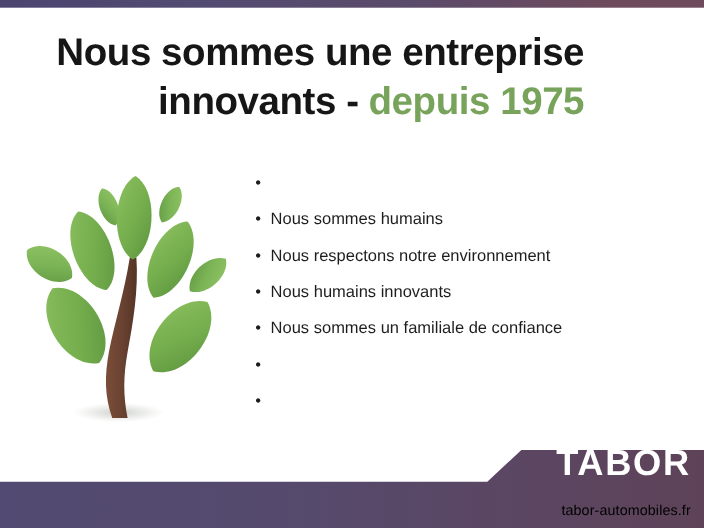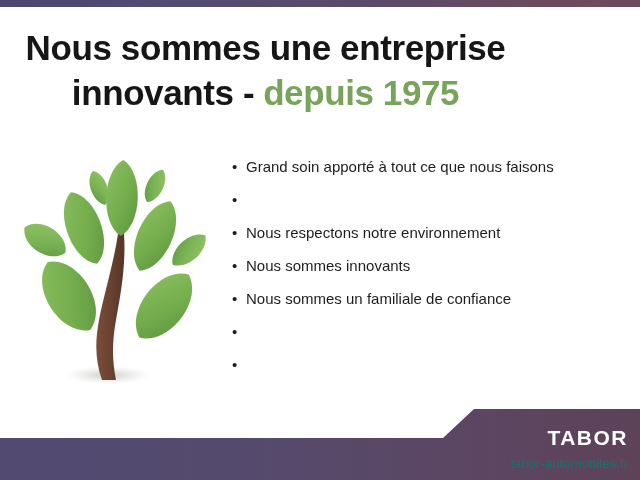--- a/index.html
+++ b/index.html
@@ -33,21 +33,21 @@
     height: 7px;
     background: linear-gradient(to right, #4b4570 0%, #524b72 28%, #5c4a68 62%, #6d4b5d 85%, #6e4b5c 100%);
   }
 
   
   .heading {
     position: absolute;
     left: 0;
     top: 26px;
     width: 531px;
-    text-align: center;
+    text-align: right;
     line-height: 44px;
     font-size: 35px;
     font-weight: bold;
     color: #161616;
     letter-spacing: -0.4px;
   }
   .heading .line {
     display: block;
     white-space: nowrap;
   }
@@ -118,34 +118,34 @@
 
   .logo-block {
     position: absolute;
     right: 12px;
     bottom: 8px;
     width: 205px;
     text-align: right;
   }
   .logo-word {
     display: block;
-    font-size: 21px;
+    font-size: 33px;
     font-weight: bold;
     color: #ffffff;
     letter-spacing: 1.5px;
     line-height: 34px;
     font-stretch: condensed;
   }
   .logo-tagline {
     display: block;
     font-size: 13px;
-    color: #0f766e;
+    color: #000000;
     letter-spacing: 0.1px;
     line-height: 16px;
-    margin-top: 1px;
+    margin-top: 18px;
   }
 </style>
 </head>
 <body>
 
 <div class="slide">
 
   <div class="top-bar"></div>
 
   <div class="heading">
@@ -207,32 +207,32 @@
         <path transform="rotate(48 177 102)" d="M177 80 C 191 88, 191 116, 177 124 C 163 116, 163 88, 177 80 Z" fill="url(#leafB)"></path>
 
         <path transform="rotate(38 152 158)" d="M152 118 C 180 130, 180 186, 152 198 C 124 186, 124 130, 152 118 Z" fill="url(#leafA)"></path>
       </g>
     </svg>
   </div>
 
   <ul class="bullets">
     <li>
       <span class="dot">•</span>
-      <span>Grand soin apporté à tout ce que nous faisons</span>
-    </li>
-    <li>
-      <span class="dot">•</span>
+    </li>
+    <li>
+      <span class="dot">•</span>
+      <span>Nous sommes humains</span>
     </li>
     <li>
       <span class="dot">•</span>
       <span>Nous respectons notre environnement</span>
     </li>
     <li>
       <span class="dot">•</span>
-      <span>Nous sommes innovants</span>
+      <span>Nous humains innovants</span>
     </li>
     <li>
       <span class="dot">•</span>
       <span>Nous sommes un familiale de confiance</span>
     </li>
     <li>
       <span class="dot">•</span>
     </li>
     <li>
       <span class="dot">•</span>

